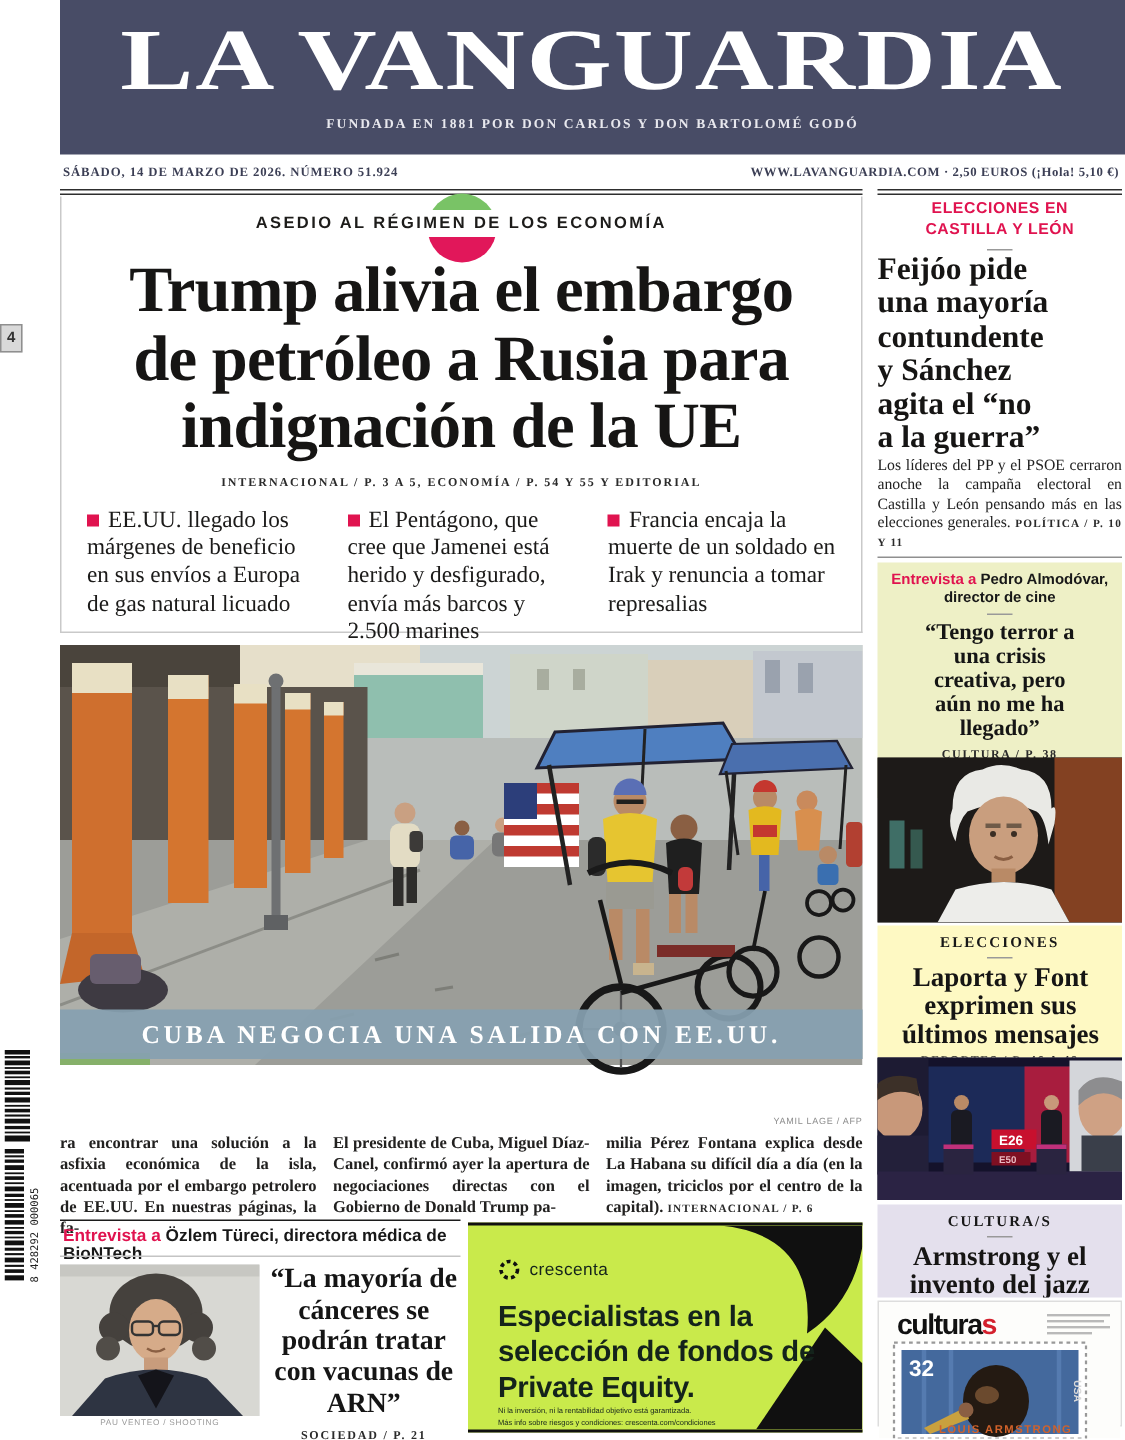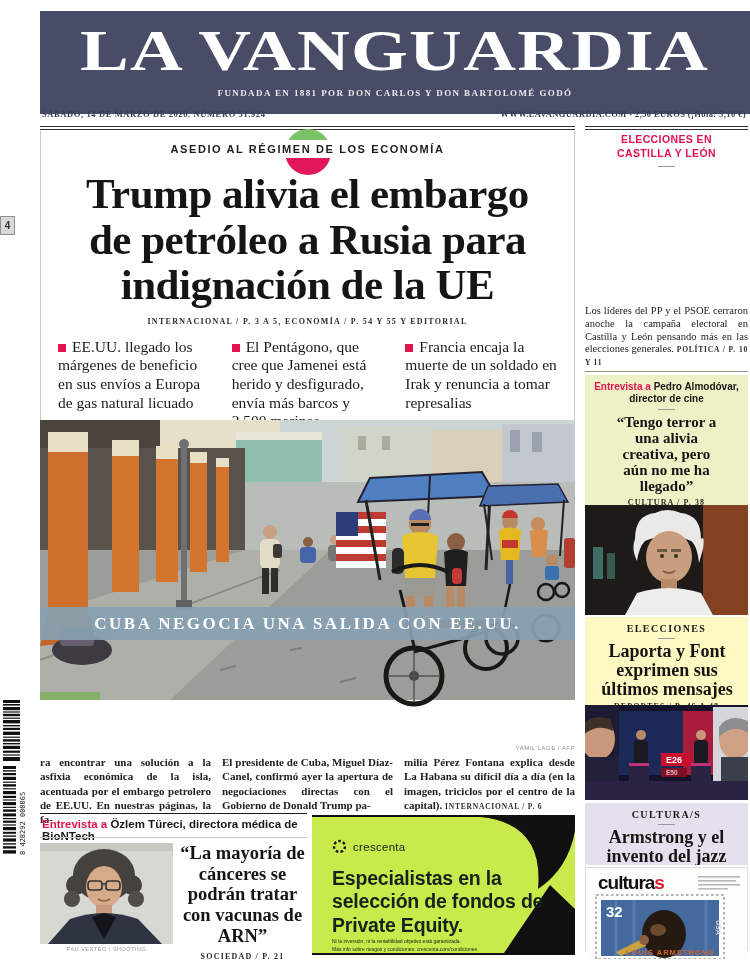--- a/index.html
+++ b/index.html
@@ -6,21 +6,21 @@
   html,body { background:#fff; }
   #page {
     position:relative; width:750px; height:960px; margin:0 auto;
     background:#fff; overflow:hidden;
     font-family:"Liberation Serif", serif; color:#1d1c1a;
   }
   .abs { position:absolute; }
   .pre { white-space:pre-line; }
 
   
-  .masthead { left:40px; top:11px; width:710px; height:103px; background:#484c66; text-align:center; }
+  .masthead { left:40px; top:0; width:710px; height:103px; background:#484c66; text-align:center; }
   .masthead-title {
     margin-top:8px; font-family:"Liberation Serif", serif; font-weight:bold;
     font-size:58px; color:#fff; letter-spacing:1px;
     transform:scaleX(1.26); transform-origin:center; display:inline-block; line-height:1.1;
   }
   .masthead-sub {
     margin-top:5px; color:#e8e8ee; font-size:9px; font-weight:bold; letter-spacing:1.4px;
   }
 
   
@@ -38,21 +38,21 @@
   .kicker-text { position:relative; display:inline-block; background:#fff; padding:3px 12px;
     font-family:"Liberation Sans", sans-serif; font-weight:bold; font-size:11px; letter-spacing:1.6px; color:#1d1c1a; }
   .lead-headline { margin-top:6px; text-align:center; font-weight:bold; font-size:43px;
     line-height:1.06; letter-spacing:-.5px; color:#161514; }
   .lead-meta { margin-top:9px; text-align:center; font-size:8px; font-weight:bold; letter-spacing:1.3px; color:#2b2b2b; }
   .lead-bullets { display:flex; margin-top:12px; padding:0 6px; }
   .lead-bullet { width:33.33%; padding:0 11px; font-size:15.5px; line-height:1.2; color:#1b1a19; }
   .sq { display:inline-block; width:8px; height:8px; background:#e0134f; margin-right:6px; }
 
   
-  .main-photo { left:40px; top:420px; width:535px; height:220px; background:#b9bdba; }
+  .main-photo { left:40px; top:430px; width:535px; height:276px; background:#b9bdba; }
   .photo-caption { position:absolute; left:0; bottom:0; width:100%; height:33px;
     background:rgba(135,160,176,.93); color:#fff; text-align:center;
     font-weight:bold; font-size:17px; letter-spacing:2.5px; line-height:33px; }
   .photo-credit { left:40px; top:745px; width:535px; text-align:right;
     font-family:"Liberation Sans", sans-serif; font-size:6px; letter-spacing:.5px; color:#8c8c8c; }
 
   
   .cuba-story { left:40px; top:755px; width:535px; display:flex; gap:11px; }
   .cuba-col { width:33.33%; font-size:11px; font-weight:bold; line-height:1.3; text-align:justify; color:#222120; }
   .inline-meta { font-weight:bold; font-size:7.5px; letter-spacing:.8px; color:#2b2b2b; }
@@ -380,29 +380,35 @@
     <div class="ad-headline">Especialistas en la selección de fondos de Private Equity.</div>
     <div class="ad-legal pre">Ni la inversión, ni la rentabilidad objetivo está garantizada.
 Más info sobre riesgos y condiciones: crescenta.com/condiciones</div>
   </div>
 
   <div class="abs rc rc-label-red pre">ELECCIONES EN
 CASTILLA Y LEÓN</div>
   <div class="abs rc rc-dash1">
       <div class="dash"></div>
     </div>
+  <div class="abs rc feijoo-headline pre">Feijóo pide
+una mayoría
+contundente
+y Sánchez
+agita el “no
+a la guerra”</div>
   <div class="abs rc feijoo-body"><span>Los líderes del PP y el PSOE cerraron anoche la campaña electoral en Castilla y León pensando más en las elecciones generales. </span><span class="inline-meta">POLÍTICA / P. 10 Y 11</span></div>
   <div class="abs rc rc-rule"></div>
 
   <div class="abs rc box almodovar-box">
     <div class="box-label">
       <span class="red-lab">Entrevista a</span><span> Pedro Almodóvar, director de cine</span>
     </div>
     <div class="dash"></div>
-    <div class="box-quote">“Tengo terror a una alivia creativa, pero aún no me ha llegado”</div>
+    <div class="box-quote">“Tengo terror a una crisis creativa, pero aún no me ha llegado”</div>
     <div class="box-meta">CULTURA / P. 38</div>
   </div>
   <div class="abs rc almodovar-photo">
     <svg width="163" height="110" viewBox="0 0 163 110">
       <rect width="163" height="110" fill="#1d1a18"></rect>
       <rect x="118" y="0" width="45" height="110" fill="#a64f26" opacity=".75"></rect>
       <rect x="8" y="42" width="10" height="32" fill="#3f6e66"></rect>
         <rect x="22" y="48" width="8" height="26" fill="#35594f"></rect>
       <path d="M50,34 Q50,10 70,8 Q82,2 96,8 Q116,10 116,34 Q120,30 118,44 L114,58 Q112,40 106,36 Q84,26 60,36 Q54,42 52,56 Q46,44 50,34 Z" fill="#e9e9e5"></path>
       <ellipse cx="84" cy="52" rx="23" ry="26" fill="#c99e7e"></ellipse>

